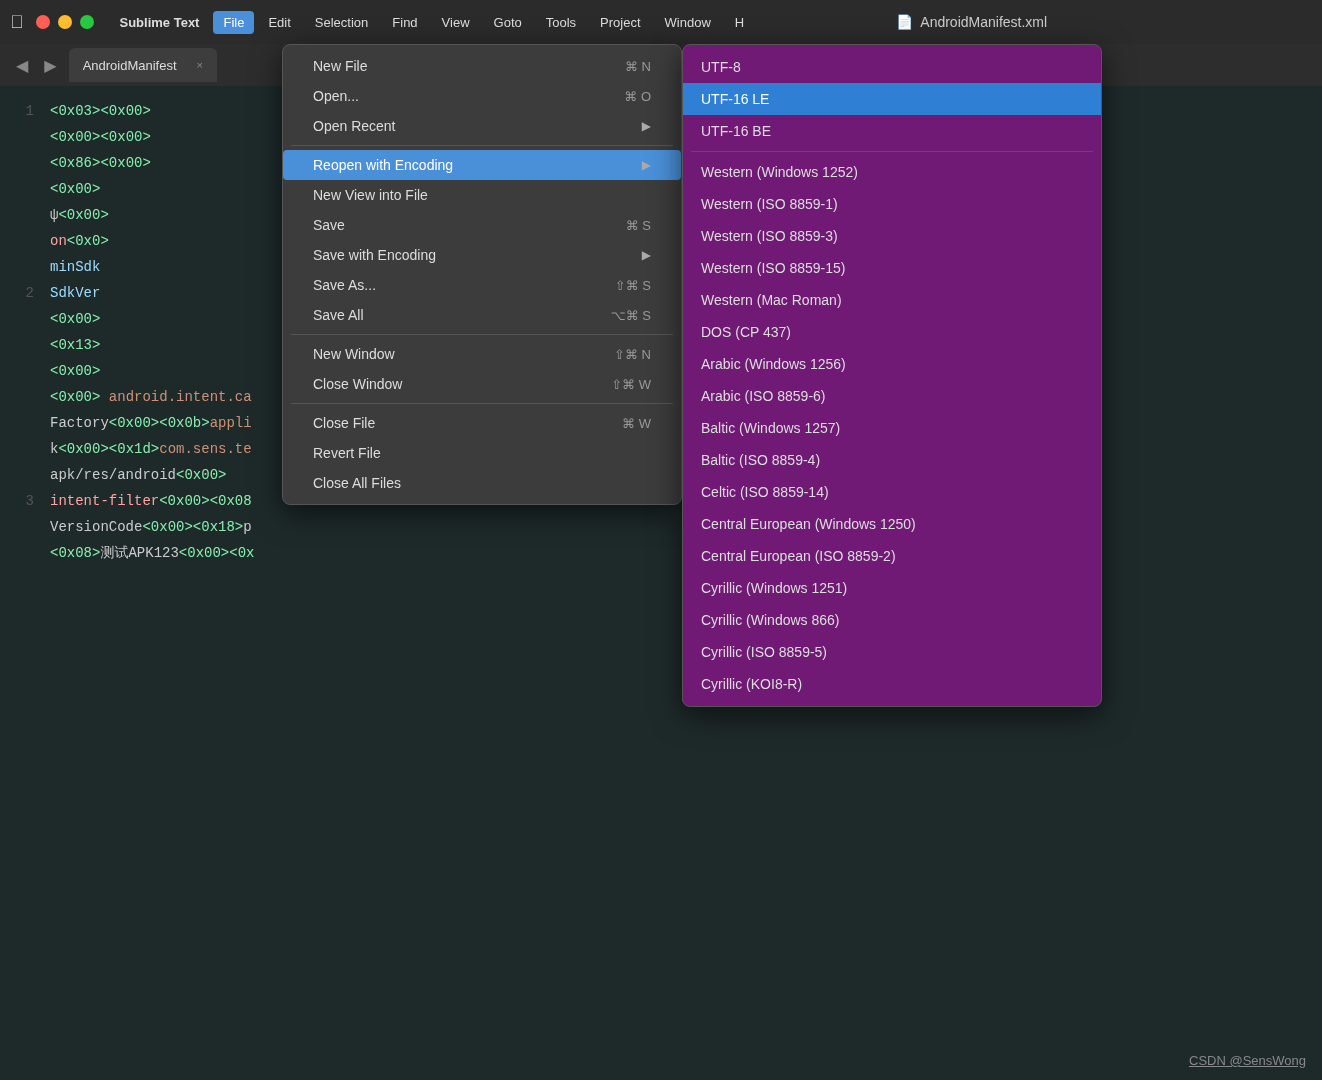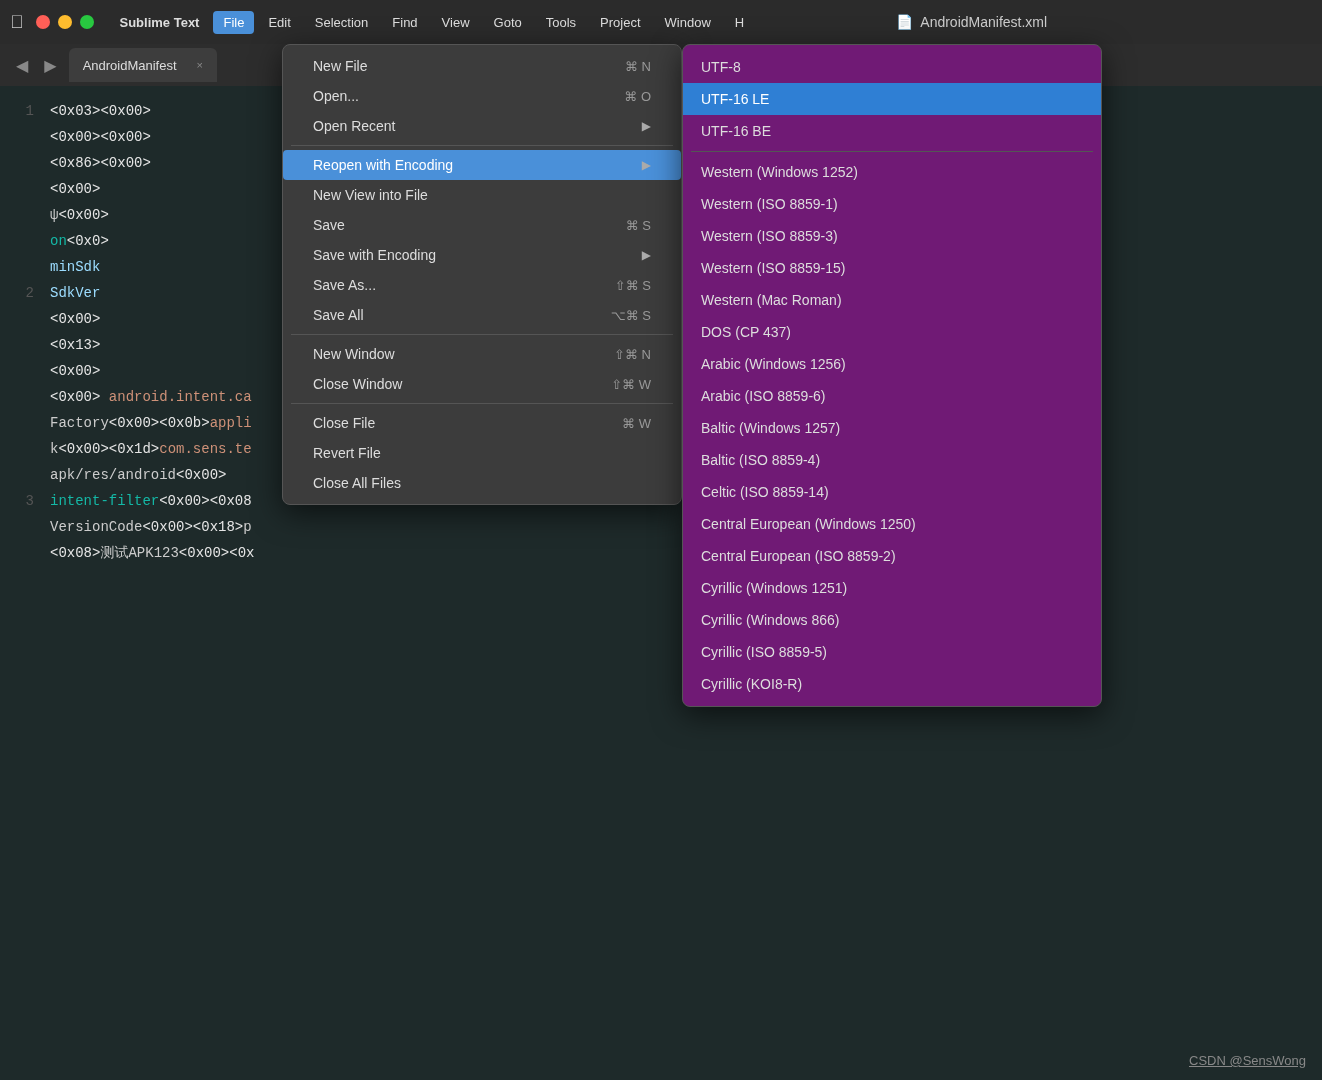--- a/index.html
+++ b/index.html
@@ -140,22 +140,22 @@
       color: #555;
       padding-right: 16px;
       font-size: 14px;
       user-select: none;
     }
     .line-content {
       color: #ccc;
       font-size: 14px;
       white-space: nowrap;
     }
-    .hex { color: #e5e5e5; }
-    .keyword { color: #14b8a6; }
+    .hex { color: #86efac; }
+    .keyword { color: #fca5a5; }
     .attr { color: #9cdcfe; }
     .string { color: #ce9178; }
 
     
     .file-menu {
       position: absolute;
       top: 44px;
       left: 282px;
       width: 400px;
       background: #3c3c3c;

